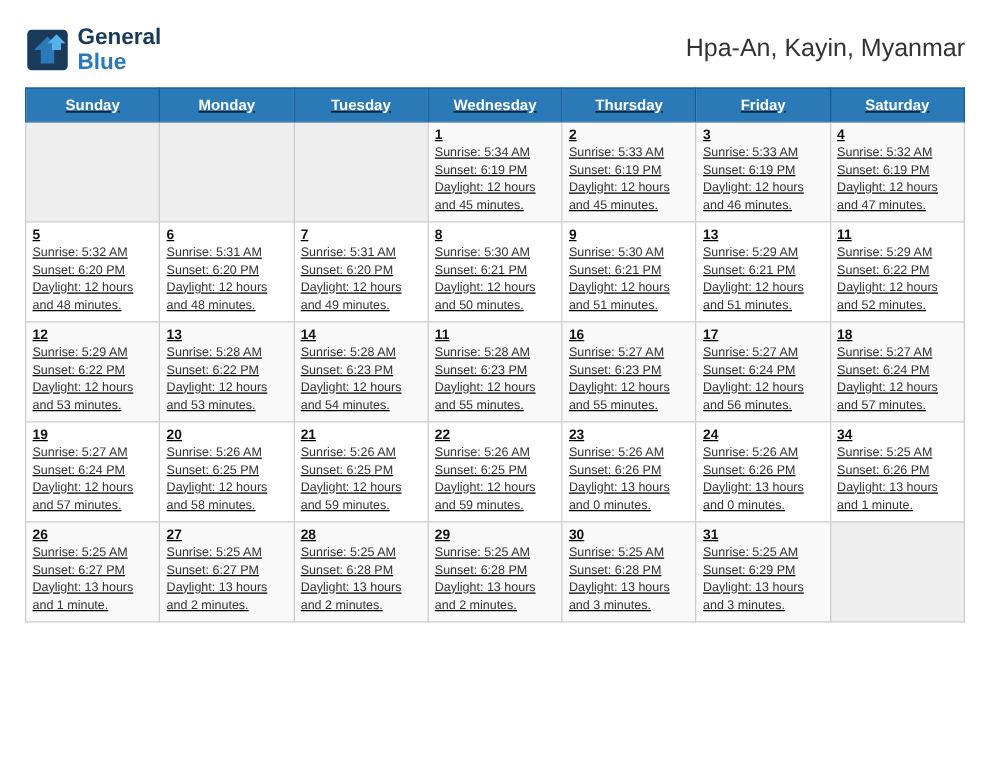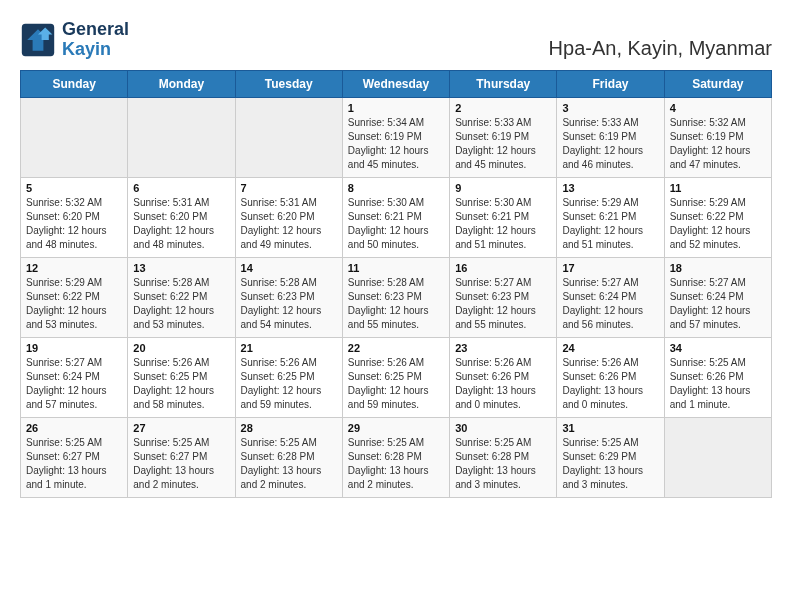--- a/index.html
+++ b/index.html
@@ -6,21 +6,21 @@
     body {
       font-family: Arial, sans-serif;
       background: #fff;
       width: 792px;
       min-height: 612px;
       padding: 20px;
     }
     .header-area {
       display: flex;
       justify-content: space-between;
-      align-items: flex-end;
+      align-items: center;
       margin-bottom: 10px;
     }
     .logo {
       display: flex;
       align-items: center;
       gap: 6px;
     }
     .logo-text {
       font-size: 18px;
       font-weight: bold;
@@ -43,20 +43,21 @@
       color: #1a3a5c;
     }
     .subtitle {
       font-size: 20px;
       color: #333;
     }
     table {
       width: 100%;
       border-collapse: collapse;
       table-layout: fixed;
+      text-decoration: underline;
     }
     thead tr th {
       background-color: #2a7ab8;
       color: #fff;
       font-size: 12px;
       font-weight: bold;
       padding: 6px 4px;
       text-align: center;
       border: 1px solid #1a5a98;
     }
@@ -92,21 +93,21 @@
 
 <div class="header-area">
   <div class="logo">
     <svg class="logo-icon" viewBox="0 0 40 40">
       <rect x="2" y="2" width="36" height="36" rx="4" fill="#1a3a5c"></rect>
       <polygon points="20,8 32,20 26,20 26,32 14,32 14,20 8,20" fill="#2a7ab8"></polygon>
       <polygon points="28,6 36,14 32,14 32,20 24,20 24,14 20,14" fill="#5ab0e8"></polygon>
     </svg>
     <div class="logo-text">
       <div>General</div>
-      <div><span>Kayin</span></div>
+      <div><span>Blue</span></div>
     </div>
   </div>
   <div class="title-area">
     <div class="subtitle">Hpa-An, Kayin, Myanmar</div>
   </div>
 </div>
 
 <table>
   <thead>
     <tr id="header-row">

